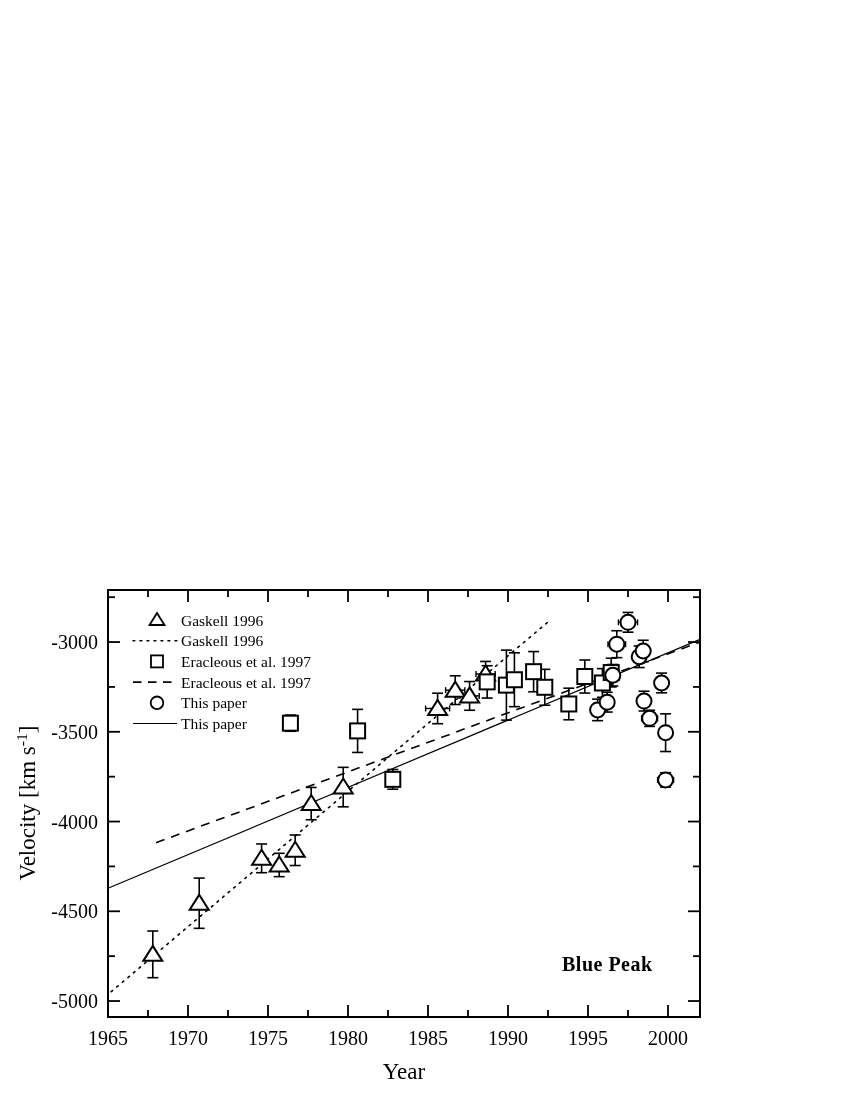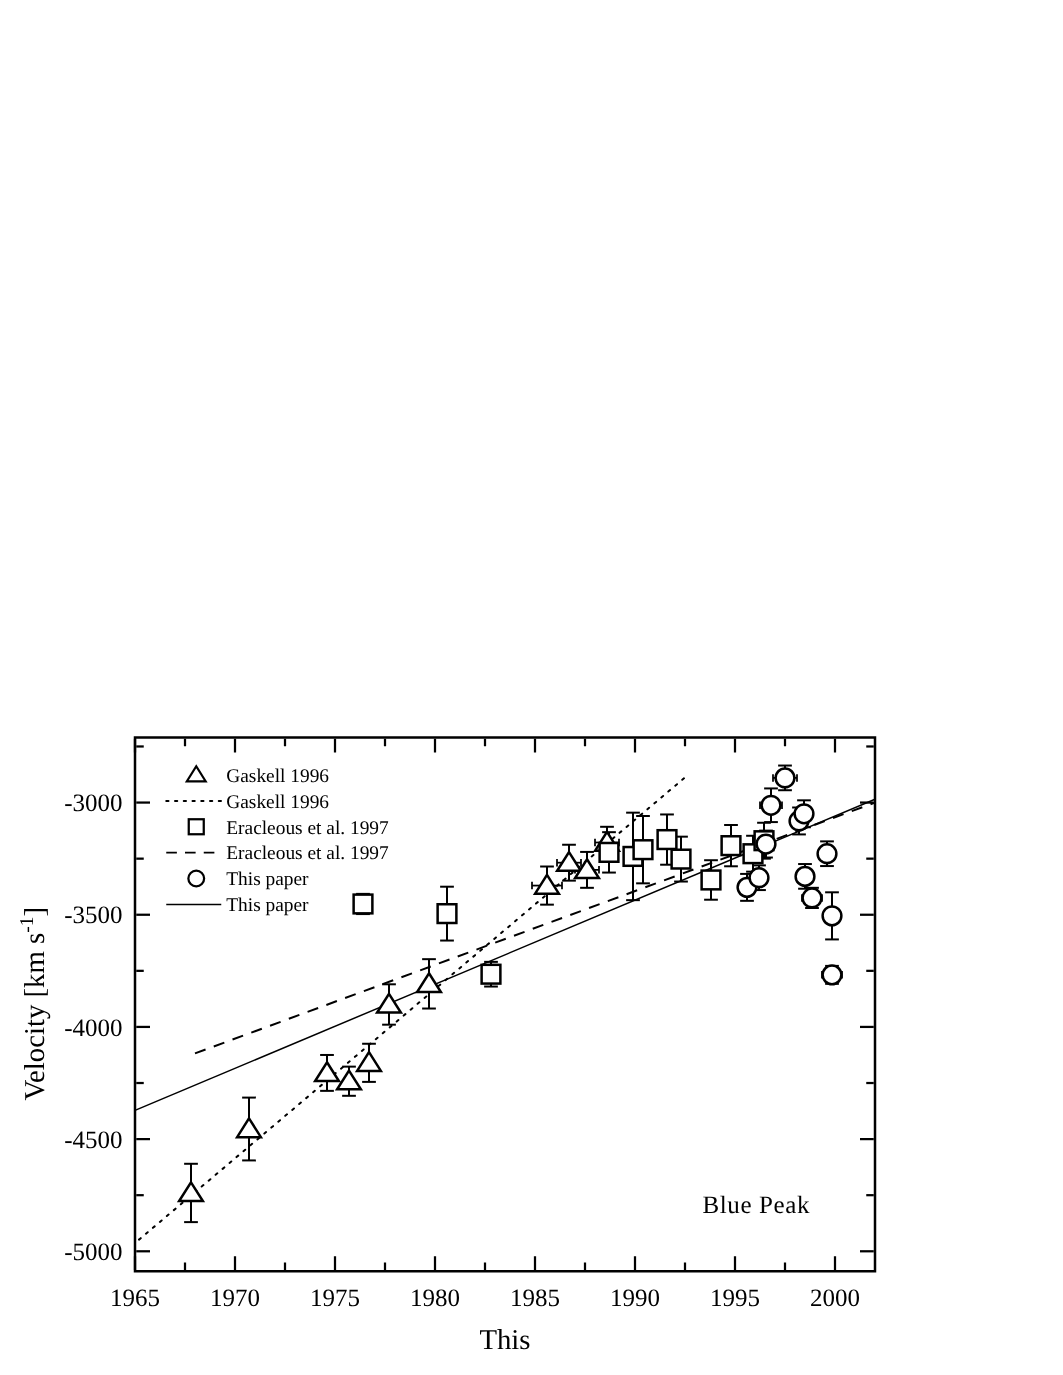--- a/index.html
+++ b/index.html
@@ -4,21 +4,21 @@
 <style>
   html,body{margin:0;padding:0;background:#ffffff;}
   .page{position:relative;width:850px;height:1100px;background:#ffffff;overflow:hidden;
         font-family:"Liberation Serif","DejaVu Serif",serif;color:#000;}
   #chart{position:absolute;left:0;top:0;}
   #chart text{font-family:"Liberation Serif","DejaVu Serif",serif;fill:#000;}
   .xlabel{position:absolute;left:108px;top:1059px;width:592px;text-align:center;font-size:23px;}
   .ylabel{position:absolute;left:27px;top:803px;transform:translate(-50%,-50%) rotate(-90deg);
           white-space:nowrap;font-size:23px;}
   .ylabel sup{font-size:68%;}
-  .annotation{position:absolute;left:562px;top:953px;font-size:20px;letter-spacing:0.5px;}
+  .annotation{position:absolute;left:562px;top:953px;font-size:20px;letter-spacing:0.5px;font-weight:bold;}
 </style>
 </head>
 <body>
 
 <div class="page">
   <svg id="chart" width="850" height="1100" viewBox="0 0 850 1100">
       <g>
         <line x1="111.20000000000073" y1="991.6923076923076" x2="548" y2="621.9487179487179" stroke="#000000" stroke-width="1.6" fill="none" stroke-dasharray="1.8 5.5" stroke-linecap="round"></line>
         <line x1="156" y1="842.7179487179487" x2="700" y2="642.0512820512821" stroke="#000000" stroke-width="1.6" fill="none" stroke-dasharray="9 7"></line>
         <line x1="108" y1="888.3076923076924" x2="700" y2="639.3589743589744" stroke="#000000" stroke-width="1.2" fill="none"></line>
@@ -342,16 +342,16 @@
         <g>
           <circle stroke="#000000" stroke-width="1.8" fill="none" cx="157" cy="702.8" r="6.3"></circle>
           <text x="181" y="708.3">This paper</text>
         </g>
         <g>
           <line x1="133" y1="723.5" x2="177" y2="723.5" stroke="#000000" stroke-width="1.2"></line>
           <text x="181" y="729">This paper</text>
         </g>
       </g>
     </svg>
-  <div class="xlabel">This</div>
+  <div class="xlabel">Year</div>
   <div class="ylabel"><span>Velocity [km s</span><sup>-1</sup><span>]</span></div>
   <div class="annotation">Blue Peak</div>
 </div>
 
 </body></html>

